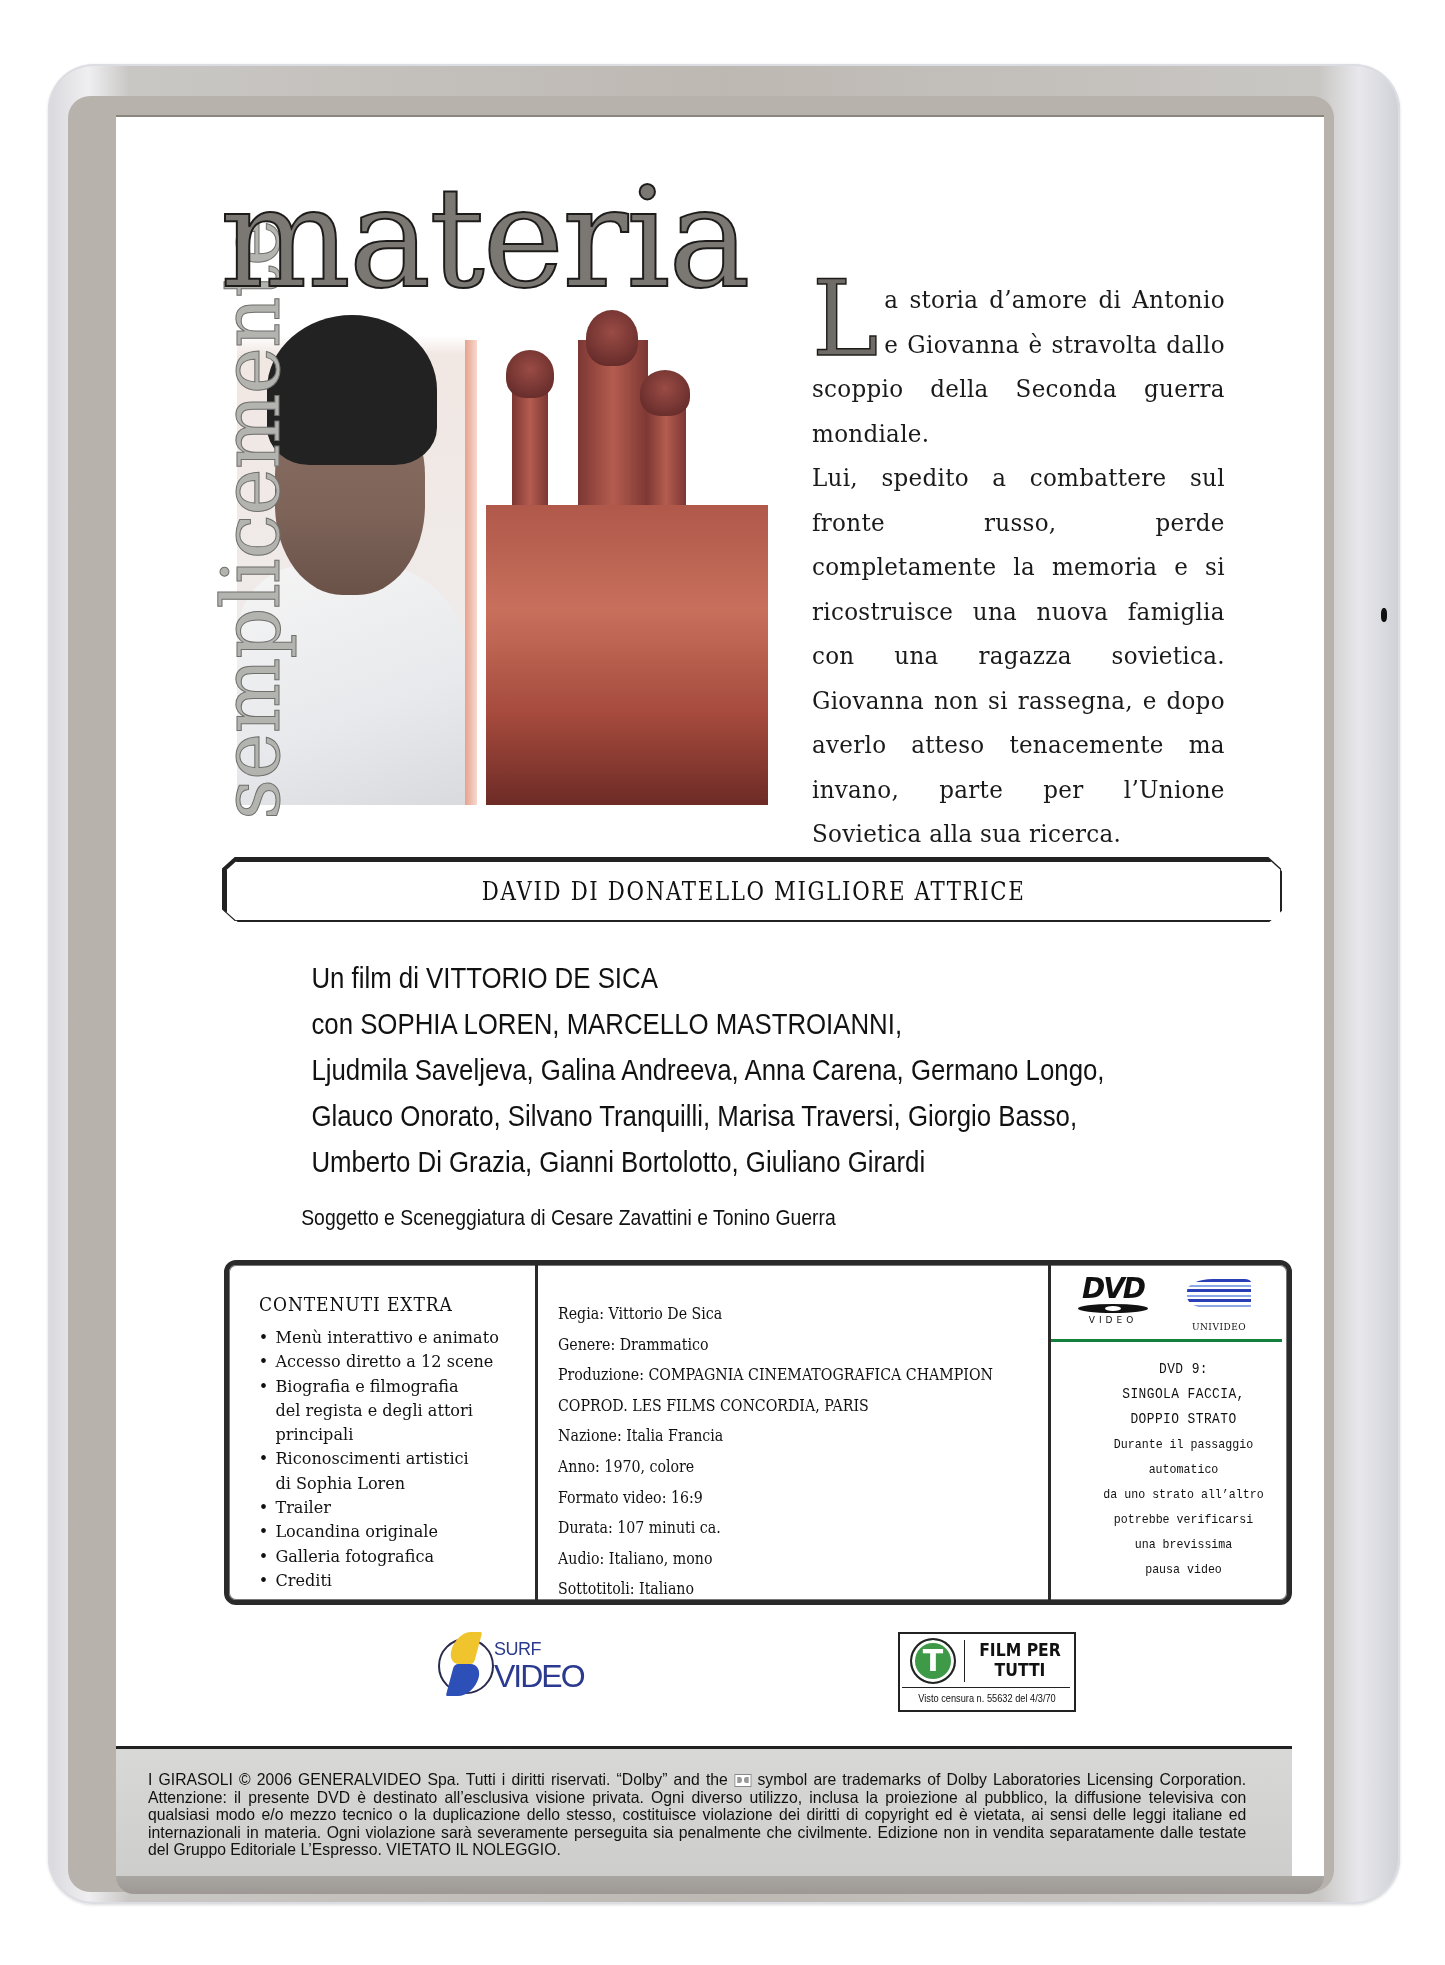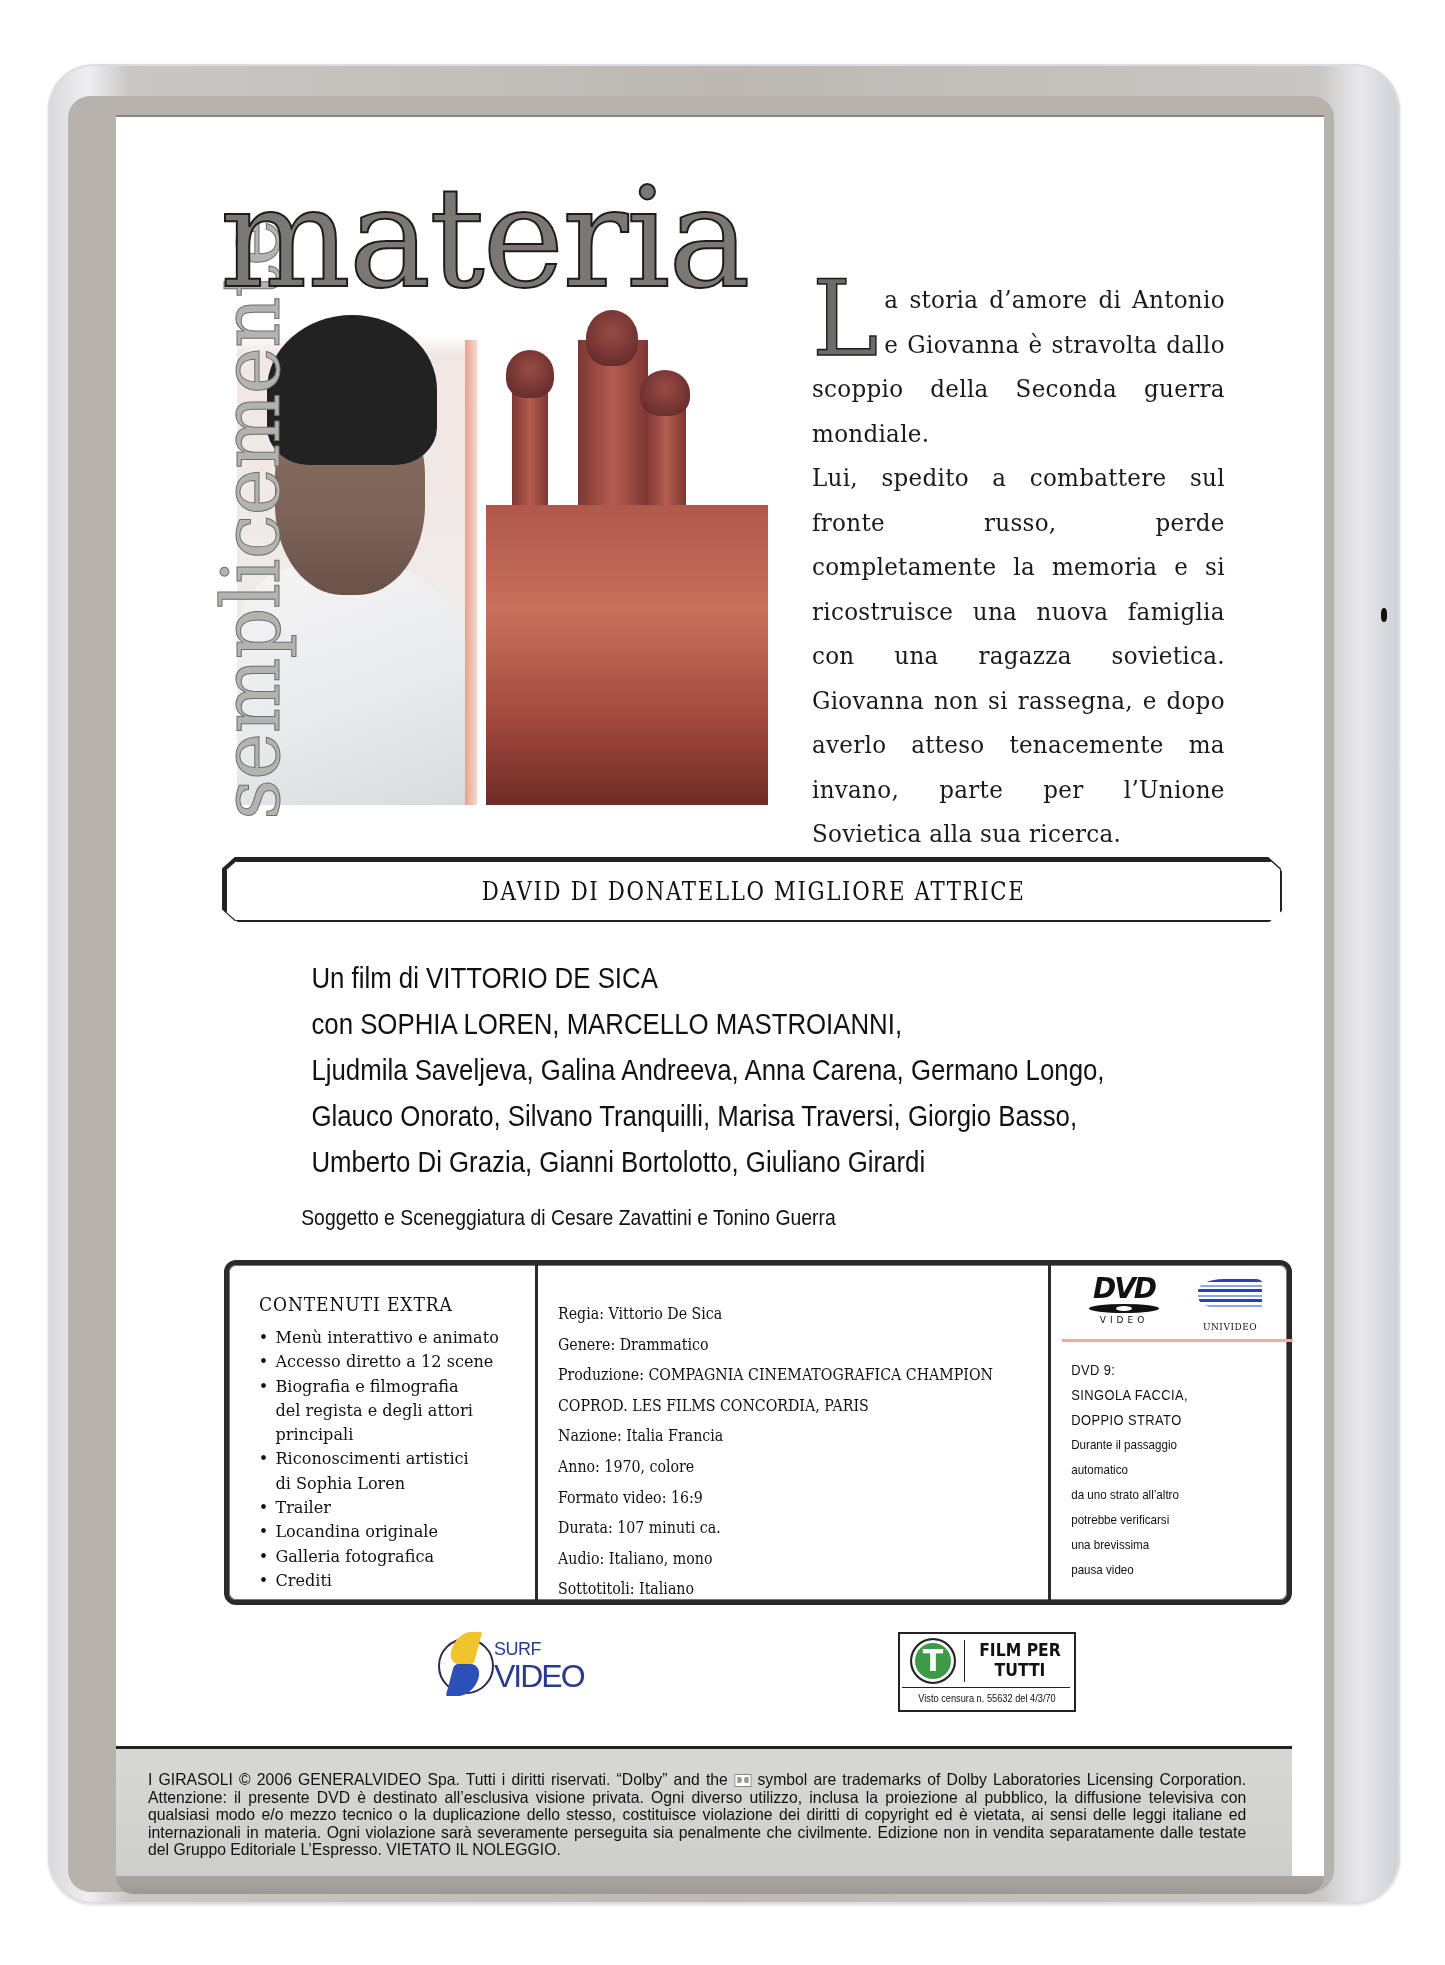--- a/index.html
+++ b/index.html
@@ -145,22 +145,22 @@
   }
   .extra-list li { position:relative; padding-left:20px; white-space:nowrap; }
   .extra-list li .bullet { position:absolute; left:2px; top:0; }
   .tech-list {
     position:absolute; left:20px; top:34px; margin:0; padding:0; list-style:none;
     font-family:"DejaVu Serif", serif; font-size:16.5px; line-height:30.6px; color:#111;
     transform:scaleX(0.86); transform-origin:left top;
   }
   .tech-list li { white-space:nowrap; }
   .logos-row {
-    position:absolute; left:11px; top:0; width:100%; height:74px;
-    border-bottom:3px solid #fca5a5;
+    position:absolute; left:0; top:0; width:100%; height:74px;
+    border-bottom:3px solid #15803d;
   }
   .dvd-logo {
     position:absolute; left:22px; top:10px; width:80px; height:58px; text-align:center;
   }
   .dvd-logo .dvd-mark {
     font-family:"DejaVu Sans", sans-serif; font-weight:bold; font-style:italic;
     font-size:28px; line-height:28px; letter-spacing:-2px; color:#111;
   }
   .dvd-logo .disc {
     margin:1px auto 0; width:70px; height:9px; background:#111; border-radius:50%;
@@ -177,22 +177,22 @@
   }
   .univideo .stripes {
     width:64px; height:30px; margin:0 auto;
     background:repeating-linear-gradient(180deg,#2a3fb5 0 3px,#ffffff 3px 6px,#8aa7e8 6px 8px,#ffffff 8px 10px);
     border-radius:40% 10% 10% 40%;
   }
   .univideo .label {
     font-family:"DejaVu Serif", serif; font-size:9px; letter-spacing:0.5px; color:#111; margin-top:13px;
   }
   .dvd-info {
-    position:absolute; left:4px; top:92px; width:100%; text-align:left;
-    font-family:Liberation Sans, sans-serif; color:#111;
+    position:absolute; left:17px; top:92px; width:100%; text-align:center;
+    font-family:Liberation Mono, monospace; color:#111;
   }
   .dvd-info .caps { font-size:15px; line-height:25px; letter-spacing:0.5px; transform:scaleX(0.86); white-space:nowrap; }
   .dvd-info .small { font-size:13.5px; line-height:25px; transform:scaleX(0.86); white-space:nowrap; }
 
   
   .surf-logo { position:absolute; left:438px; top:1630px; width:180px; height:70px; }
   .surf-logo .ring {
     position:absolute; left:0; top:8px; width:52px; height:52px; border:2px solid #2a2a4e; border-radius:50%;
   }
   .surf-logo .sail-y {

